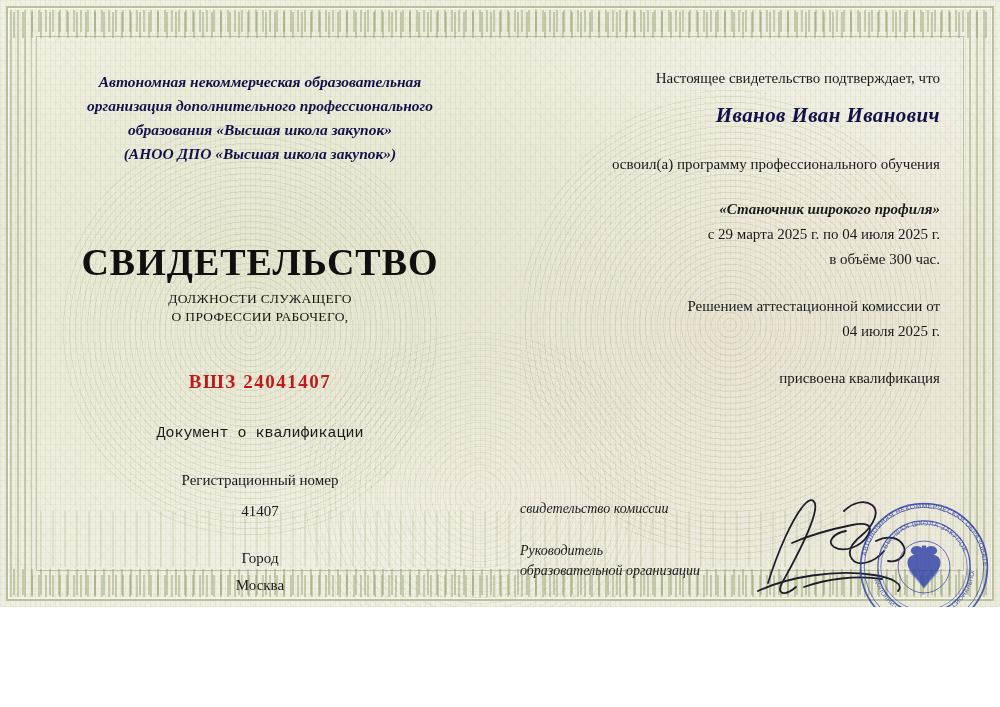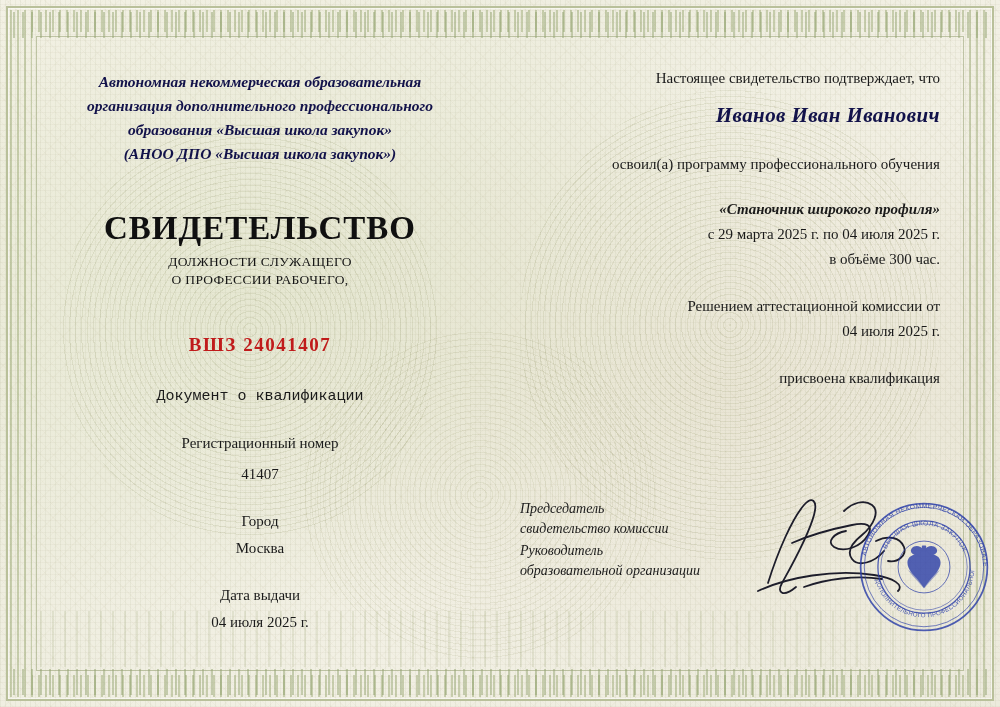--- a/index.html
+++ b/index.html
@@ -3,21 +3,21 @@
 <meta charset="utf-8">
 <style>
   html, body {
     margin: 0;
     padding: 0;
     background: #ffffff;
   }
   #cert {
     position: relative;
     width: 1000px;
-    height: 707px;
+    height: 607px;
     overflow: hidden;
     background:
       radial-gradient(ellipse at 25% 40%, rgba(222,226,198,0.55) 0%, rgba(222,226,198,0) 55%),
       radial-gradient(ellipse at 72% 55%, rgba(226,219,199,0.5) 0%, rgba(226,219,199,0) 55%),
       linear-gradient(135deg, #f4f2e6 0%, #efeee0 35%, #f2f0e4 60%, #eceadc 100%);
     font-family: "Liberation Serif", serif;
     color: #1d1d1d;
   }
 
   
@@ -124,22 +124,22 @@
     font-style: italic;
     font-weight: bold;
     font-size: 15.5px;
     line-height: 1.55;
     color: #12124a;
     text-align: center;
   }
   .org-block .ln { display: block; white-space: nowrap; }
 
   .title-main {
-    margin-top: 44px;
-    font-size: 33px;
+    margin-top: 74px;
+    font-size: 38px;
     font-weight: bold;
     letter-spacing: 1px;
     color: #101010;
   }
   .title-sub {
     margin-top: 6px;
     font-size: 13.5px;
     line-height: 1.35;
     letter-spacing: .3px;
     color: #151515;
@@ -304,21 +304,20 @@
 
       <div class="r-line gap-30">Решением аттестационной комиссии от</div>
       <div class="value-it gap-8">04 июля 2025 г.</div>
 
       <div class="r-line gap-30">присвоена квалификация</div>
     </div>
 
     <div class="sig-area">
 
       <div class="sig-label one">
-        <div>Председатель</div>
         <div>свидетельство комиссии</div>
       </div>
 
       <div class="sig-label two">
         <div>Руководитель</div>
         <div>образовательной организации</div>
       </div>
 
       <svg class="sig-ink" viewBox="0 0 180 120">
         <g fill="none" stroke="#1d1d2b" stroke-width="1.8" stroke-linecap="round" stroke-linejoin="round">

